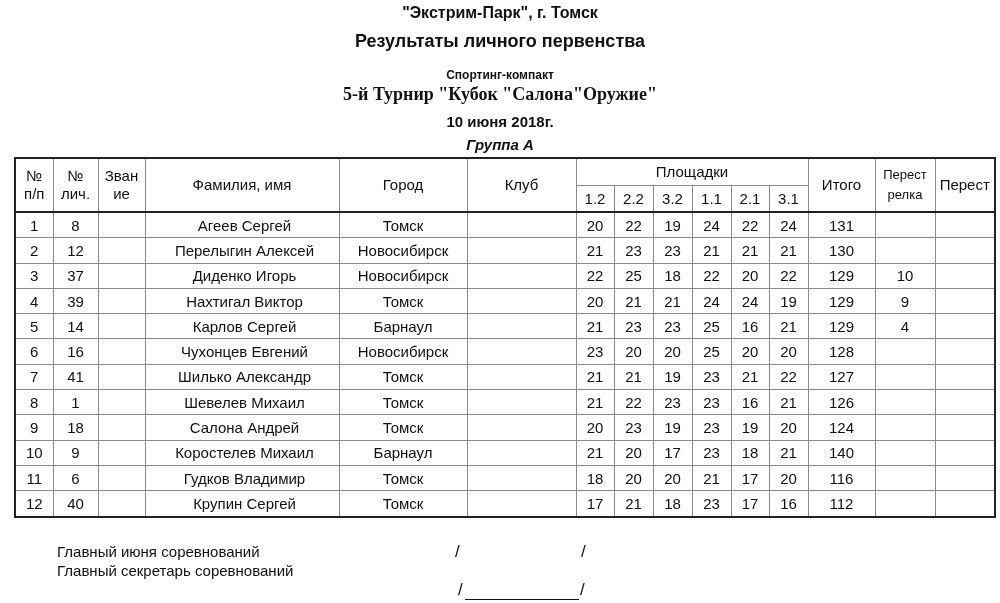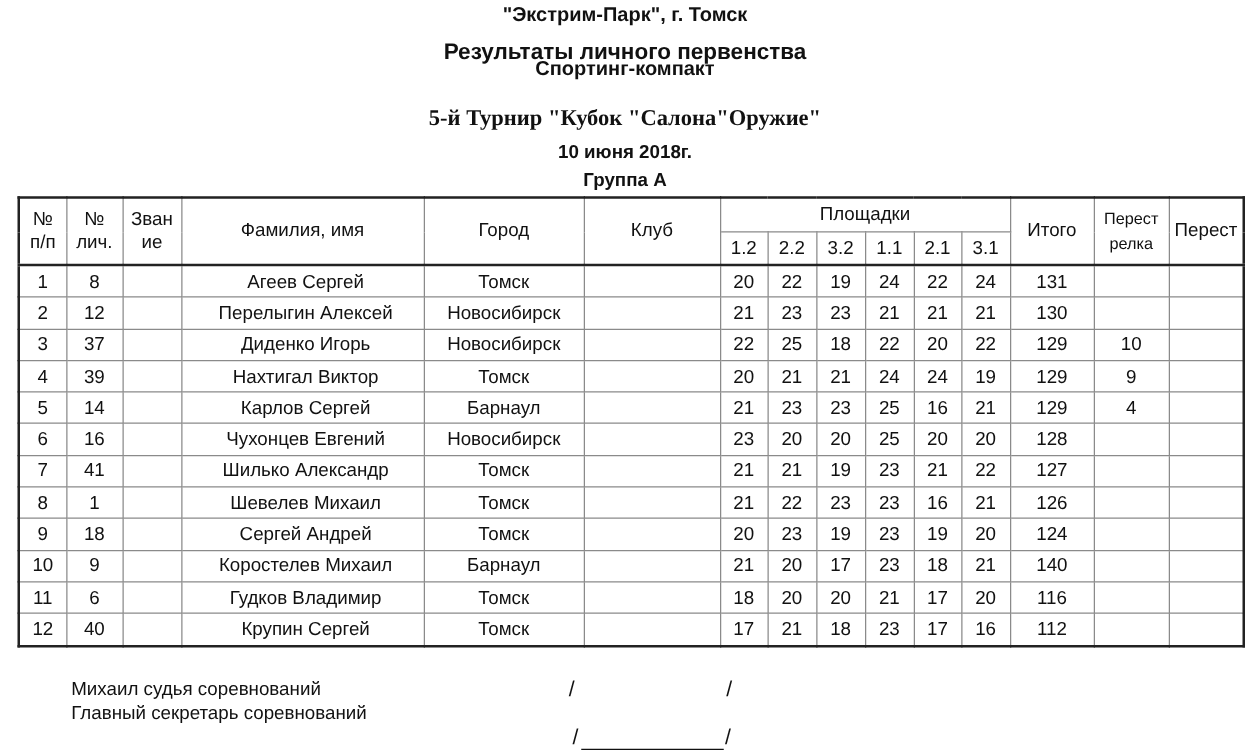--- a/index.html
+++ b/index.html
@@ -1,24 +1,24 @@
 <!DOCTYPE html>
 <html><head>
 <meta charset="utf-8">
 <style>
   html, body { margin: 0; padding: 0; background: #ffffff; }
   body { width: 1000px; height: 603px; position: relative; overflow: hidden;
          font-family: "Liberation Sans", "DejaVu Sans", sans-serif; color: #111; }
   .title { position: absolute; left: 0; width: 1000px; text-align: center; font-weight: bold; white-space: nowrap; }
   .t1 { top: 4px;  font-size: 16px; }
   .t2 { top: 31px; font-size: 18px; }
-  .t3 { top: 47px; font-size: 16px; }
+  .t3 { top: 68px; font-size: 12px; }
   .t4 { top: 84px; font-size: 18px; font-family: "Liberation Serif", "DejaVu Serif", serif; }
   .t5 { top: 113px; font-size: 15px; text-align: center; }
-  .t6 { top: 136px; font-size: 15px; }
+  .t6 { top: 136px; font-size: 15px; font-style: italic; }
 
   table.results { position: absolute; left: 14px; top: 157px; border-collapse: collapse;
                   border: 2px solid #222; table-layout: fixed; }
   table.results td, table.results th { border: 1px solid #8a8a8a; padding: 0; font-weight: normal;
                   font-size: 15px; text-align: center; vertical-align: middle; white-space: nowrap; overflow: hidden; }
   table.results thead th { font-size: 15px; line-height: 18px; }
   table.results thead tr.h1 th { height: 26px; }
   table.results thead tr.h2 th { height: 25px; margin-left: 44px; }
   table.results thead { border-bottom: 2px solid #222; }
   table.results tbody td { height: 24.3px; }
@@ -212,21 +212,21 @@
         <td>16</td>
         <td>21</td>
         <td>126</td>
         <td></td>
         <td></td>
       </tr>
       <tr>
         <td>9</td>
         <td>18</td>
         <td></td>
-        <td class="name">Сергей Андрей</td>
+        <td class="name">Салона Андрей</td>
         <td>Томск</td>
         <td></td>
         <td>20</td>
         <td>23</td>
         <td>19</td>
         <td>23</td>
         <td>19</td>
         <td>20</td>
         <td>124</td>
         <td></td>
@@ -279,20 +279,20 @@
         <td>23</td>
         <td>17</td>
         <td>16</td>
         <td>112</td>
         <td></td>
         <td></td>
       </tr>
     </tbody>
 </table>
 
-<div class="sig" style="left:57px; top:543px;">Михаил судья соревнований</div>
+<div class="sig" style="left:57px; top:543px;">Главный июня соревнований</div>
 <div class="slash" style="left:455px; top:542px;">/</div>
 <div class="slash" style="left:581px; top:542px;">/</div>
 
 <div class="sig" style="left:57px; top:562px;">Главный секретарь соревнований</div>
 <div class="slash" style="left:458px; top:580px;">/</div>
 <div class="sigline" style="left:465px; top:599px; width:114px;"></div>
 <div class="slash" style="left:580px; top:580px;">/</div>
 
 </body></html>

